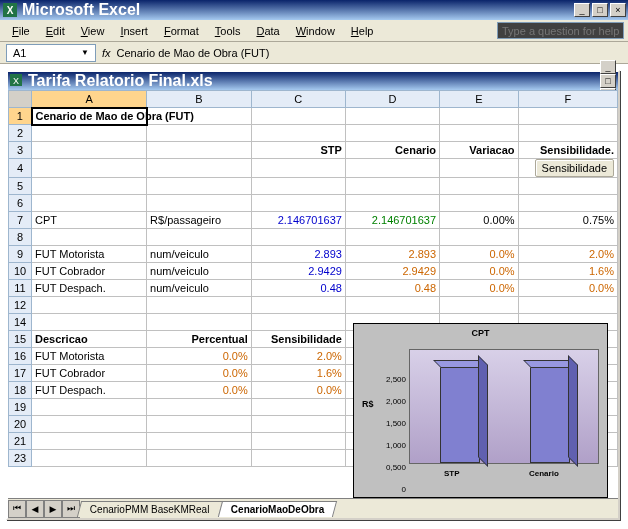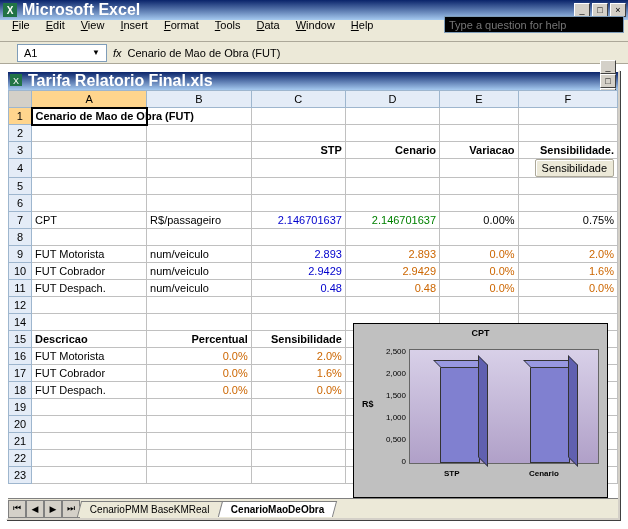--- a/index.html
+++ b/index.html
@@ -6,28 +6,28 @@
 body { font-family: Tahoma, Arial, sans-serif; font-size: 11px; background: #fff; width: 628px; height: 529px; overflow: hidden; position: relative; }
 
 
 .titlebar { background: linear-gradient(#0a246a, #a6caf0); height: 20px; display: flex; align-items: center; padding: 0 2px; color: #fff; }
 .titlebar .app-icon { width: 16px; height: 16px; margin-right: 4px; display: flex; align-items: center; justify-content: center; }
 .titlebar .title { font-weight: bold; flex: 1; font-size: 16px; }
 .titlebar .window-controls { display: flex; gap: 2px; }
 .win-btn { width: 16px; height: 14px; background: #d4d0c8; border: 1px solid #fff; border-right-color: #404040; border-bottom-color: #404040; font-size: 9px; display: flex; align-items: center; justify-content: center; color: #000; }
 
 
-.menubar { background: #ece9d8; height: 22px; display: flex; align-items: flex-end; padding: 8px 4px; border-bottom: 1px solid #aca899; }
+.menubar { background: #ece9d8; height: 22px; display: flex; align-items: center; padding: 8px 4px; border-bottom: 1px solid #aca899; }
 .menubar .menu { padding: 2px 8px; text-decoration: underline; text-decoration-color: transparent; font-size: 11px; }
 .menubar .menu::first-letter { text-decoration: underline; }
-.menubar .help-box { margin-left: auto; width: 180px; height: 17px; border: 1px solid #7f9db9; background: #000000; padding: 1px 4px; color: #aca899; font-size: 11px; }
+.menubar .help-box { margin-left: auto; width: 127px; height: 17px; border: 1px solid #7f9db9; background: #404040; padding: 1px 4px; color: #aca899; font-size: 11px; }
 
 
 .formulabar { background: #ece9d8; height: 22px; display: flex; align-items: center; padding: 2px 6px; gap: 6px; border-bottom: 1px solid #aca899; }
-.name-box { width: 90px; height: 18px; border: 1px solid #7f9db9; background: #fff; padding: 1px 6px; font-size: 11px; display: flex; align-items: center; justify-content: space-between; margin-left: 11px; }
+.name-box { width: 90px; height: 18px; border: 1px solid #7f9db9; background: #fff; padding: 1px 6px; font-size: 11px; display: flex; align-items: center; justify-content: space-between; }
 .name-box .dd { font-size: 8px; }
 .fx-label { font-style: italic; font-size: 11px; }
 .formula-input { flex: 1; font-size: 11px; }
 
 
 .workbook { position: absolute; left: 6px; top: 70px; width: 614px; height: 450px; border: 2px solid #d4d0c8; border-top-color: #fff; border-left-color: #fff; box-shadow: 1px 1px 0 #404040; background: #fff; }
 .workbook .wb-title { background: linear-gradient(#0a246a, #a6caf0); height: 18px; display: flex; align-items: center; padding: 0 2px; color: #fff; }
 .workbook .wb-title .wb-icon { width: 14px; height: 14px; margin-right: 4px; }
 .workbook .wb-title .wb-name { font-weight: bold; flex: 1; font-size: 16px; }
 
@@ -56,21 +56,21 @@
 .tab-nav .nb { width: 18px; height: 18px; background: #d4d0c8; border: 1px solid #808080; display: flex; align-items: center; justify-content: center; font-size: 9px; }
 .tab { padding: 2px 10px; border: 1px solid #808080; border-bottom: none; background: #ece9d8; font-size: 10px; margin-left: -1px; transform: skewX(-15deg); }
 .tab span { display: inline-block; transform: skewX(15deg); }
 .tab.active { background: #fff; font-weight: bold; }
 
 
 .chart { position: absolute; left: 345px; top: 233px; width: 255px; height: 175px; border: 1px solid #000; background: #c0c0c0; }
 .chart .ch-title { text-align: center; font-size: 9px; padding: 4px; font-weight: bold; }
 .chart .plot { position: absolute; left: 55px; top: 25px; width: 190px; height: 115px; background: linear-gradient(#d8d0e8, #b0a0c8); border: 1px solid #666; }
 .chart .ylabel { position: absolute; left: 8px; top: 75px; font-size: 9px; font-weight: bold; }
-.chart .ytick { position: absolute; left: 28px; font-size: 8px; width: 24px; text-align: right; }
+.chart .ytick { position: absolute; left: 28px; font-size: 8px; width: 24px; text-align: right; margin-top: 28px; }
 .chart .bar { position: absolute; bottom: 0; width: 40px; background: #8080d0; border: 1px solid #333; }
 .chart .bar::before { content:""; position:absolute; top:-6px; left:0; right:-8px; height:6px; background:#9898e0; transform: skewX(45deg); transform-origin: bottom; border:1px solid #333; }
 .chart .bar::after { content:""; position:absolute; top:-6px; right:-9px; bottom:0; width:8px; background:#6060b0; transform: skewY(45deg); transform-origin: top; border:1px solid #333; }
 .chart .xlabel { position: absolute; font-size: 8px; font-weight: bold; }
 </style>
 </head>
 <body>
 
 <div class="titlebar">
   <span class="app-icon">
@@ -320,29 +320,20 @@
       <tr>
             <th class="rowhdr">21</th>
             <td></td>
             <td></td>
             <td></td>
             <td></td>
             <td></td>
             <td></td>
           </tr>
       <tr>
-            <th class="rowhdr">22</th>
-            <td></td>
-            <td></td>
-            <td></td>
-            <td></td>
-            <td></td>
-            <td></td>
-          </tr>
-      <tr>
             <th class="rowhdr">23</th>
             <td></td>
             <td></td>
             <td></td>
             <td></td>
             <td></td>
             <td></td>
           </tr>
     </tbody>
       </table>

